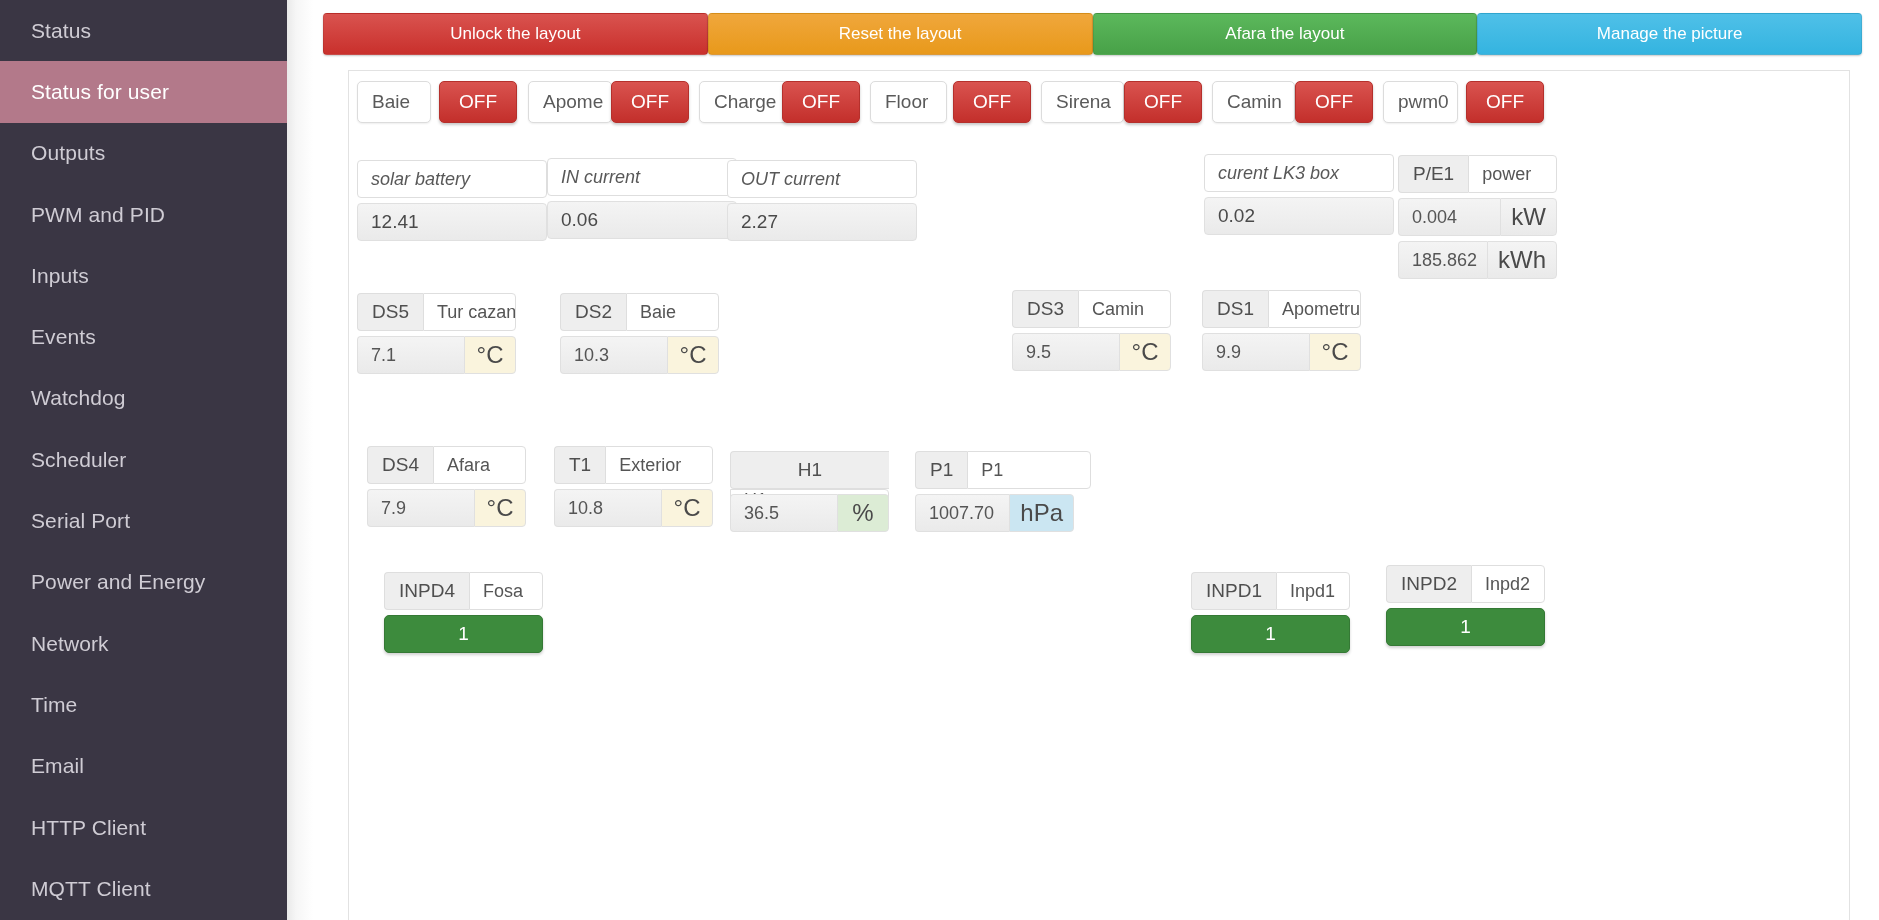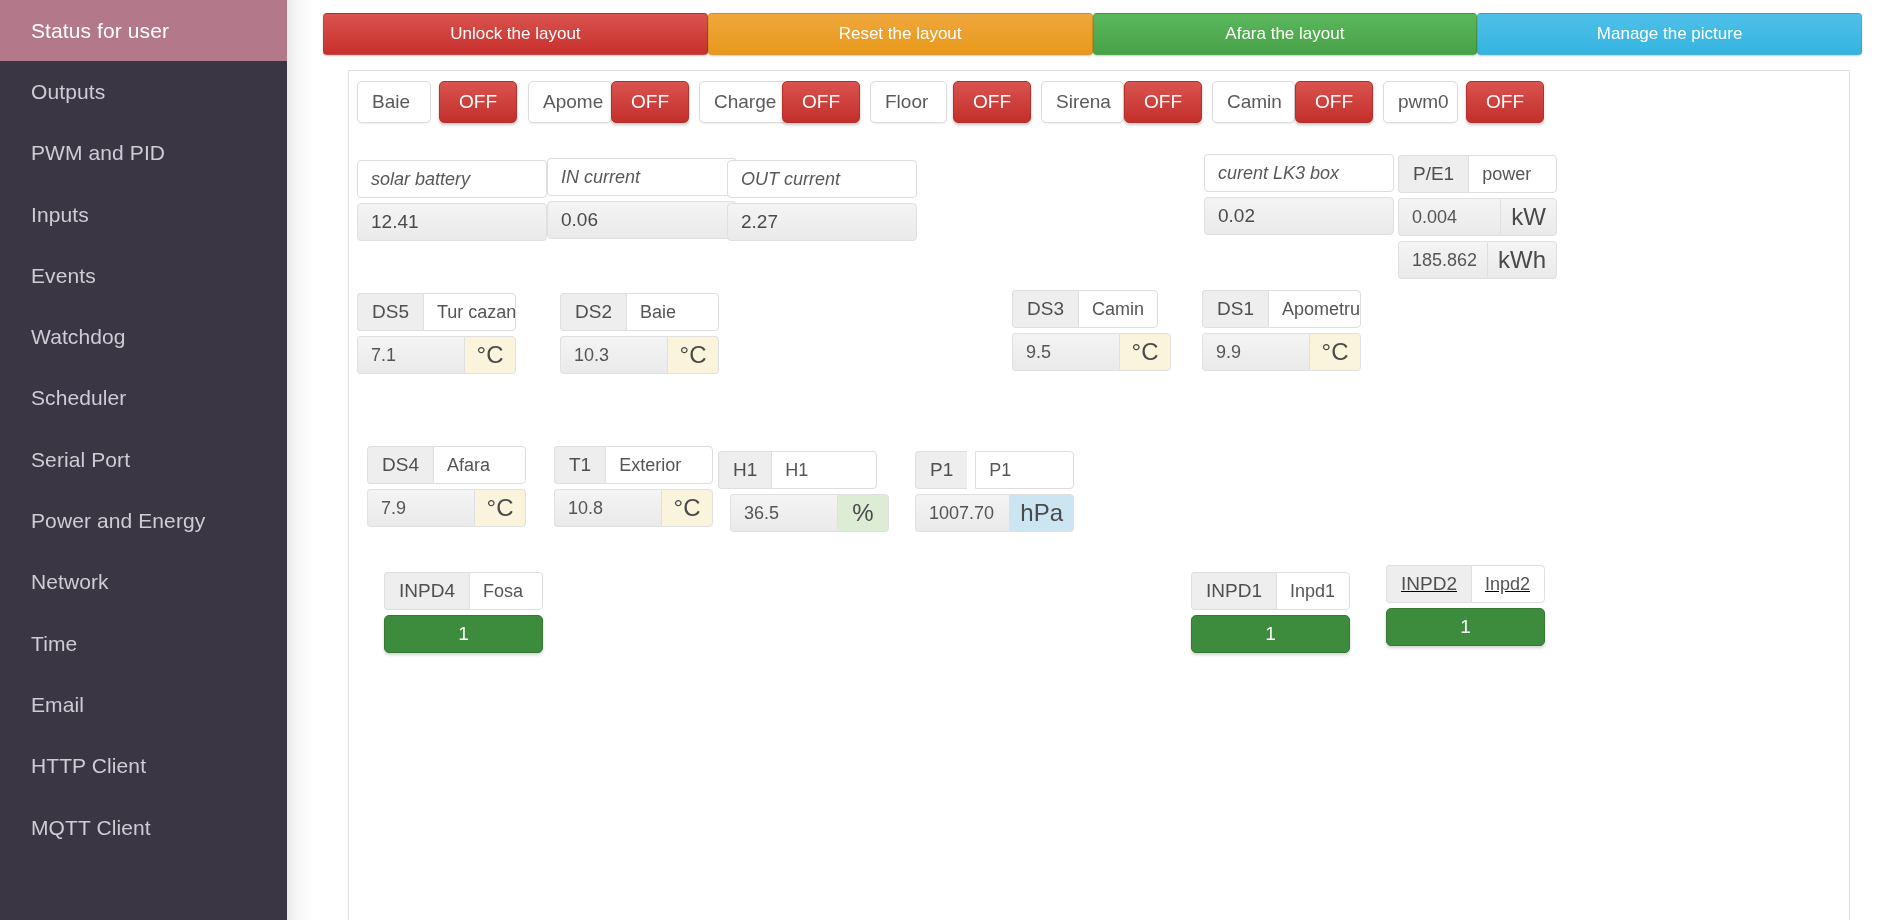--- a/index.html
+++ b/index.html
@@ -198,20 +198,23 @@
     font-size: 19px;
     cursor: pointer; user-select: none;
   }
 </style>
 </head>
 <body>
 
 <div id="app">
 
   <nav id="sidebar">
+    <div class="nav-item">
+        <span>Status</span>
+      </div>
     <div class="nav-item active">
         <span>Status for user</span>
       </div>
     <div class="nav-item">
         <span>Outputs</span>
       </div>
     <div class="nav-item">
         <span>PWM and PID</span>
       </div>
     <div class="nav-item">
@@ -369,21 +372,21 @@
 
     <div class="w ig" style="left:211px;top:222px; width:159px;">
       <div class="addon">DS2</div>
       <div class="tail">Baie</div>
     </div>
     <div class="w vg" style="left:211px;top:265px; width:159px;">
       <div class="num">10.3</div>
       <div class="unit u-temp">°C</div>
     </div>
 
-    <div class="w ig" style="left:663px;top:219px; width:146px;">
+    <div class="w ig" style="left:663px;top:219px; width:159px;">
       <div class="addon">DS3</div>
       <div class="tail">Camin</div>
     </div>
     <div class="w vg" style="left:663px;top:262px; width:159px;">
       <div class="num">9.5</div>
       <div class="unit u-temp">°C</div>
     </div>
 
     <div class="w ig" style="left:853px;top:219px; width:159px;">
       <div class="addon">DS1</div>
@@ -405,30 +408,30 @@
 
     <div class="w ig" style="left:205px;top:375px; width:159px;">
       <div class="addon">T1</div>
       <div class="tail">Exterior</div>
     </div>
     <div class="w vg" style="left:205px;top:418px; width:159px;">
       <div class="num">10.8</div>
       <div class="unit u-temp">°C</div>
     </div>
 
-    <div class="w ig" style="left:369px;top:380px; width:159px;">
+    <div class="w ig" style="left:381px;top:380px; width:159px;flex-direction:column;">
       <div class="addon">H1</div>
       <div class="tail">H1</div>
     </div>
     <div class="w vg" style="left:381px;top:423px; width:159px;">
       <div class="num">36.5</div>
       <div class="unit u-pct">%</div>
     </div>
 
-    <div class="w ig" style="left:566px;top:380px; width:159px;gap:8px;">
+    <div class="w ig" style="left:566px;top:380px; width:176px;">
       <div class="addon">P1</div>
       <div class="tail">P1</div>
     </div>
     <div class="w vg" style="left:566px;top:423px; width:159px;">
       <div class="num">1007.70</div>
       <div class="unit u-hpa">hPa</div>
     </div>
 
     <div class="w ig" style="left:35px; top:501px; width:159px;">
       <div class="addon">INPD4</div>
@@ -439,21 +442,21 @@
       </div>
 
     <div class="w ig" style="left:842px;top:501px; width:159px;">
       <div class="addon">INPD1</div>
       <div class="tail">Inpd1</div>
     </div>
     <div class="w statebtn" style="left:842px;top:544px; width:159px;">
         <span>1</span>
       </div>
 
-    <div class="w ig" style="left:1037px;top:494px;width:159px;text-decoration:underline;">
+    <div class="w ig" style="left:1037px;top:494px;width:159px;">
       <div class="addon">INPD2</div>
       <div class="tail">Inpd2</div>
     </div>
     <div class="w statebtn" style="left:1037px;top:537px;width:159px;">
         <span>1</span>
       </div>
 
   </div>
 </div>
 

